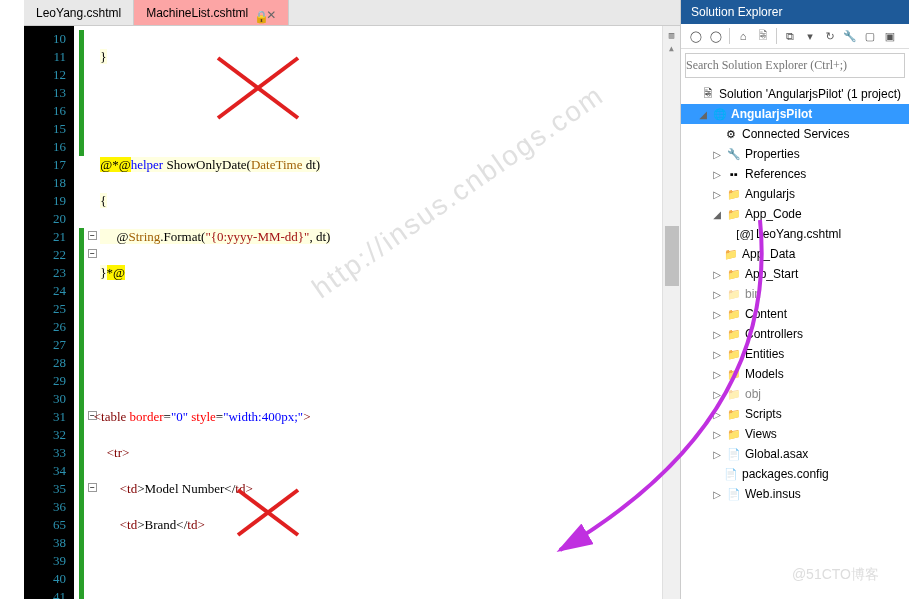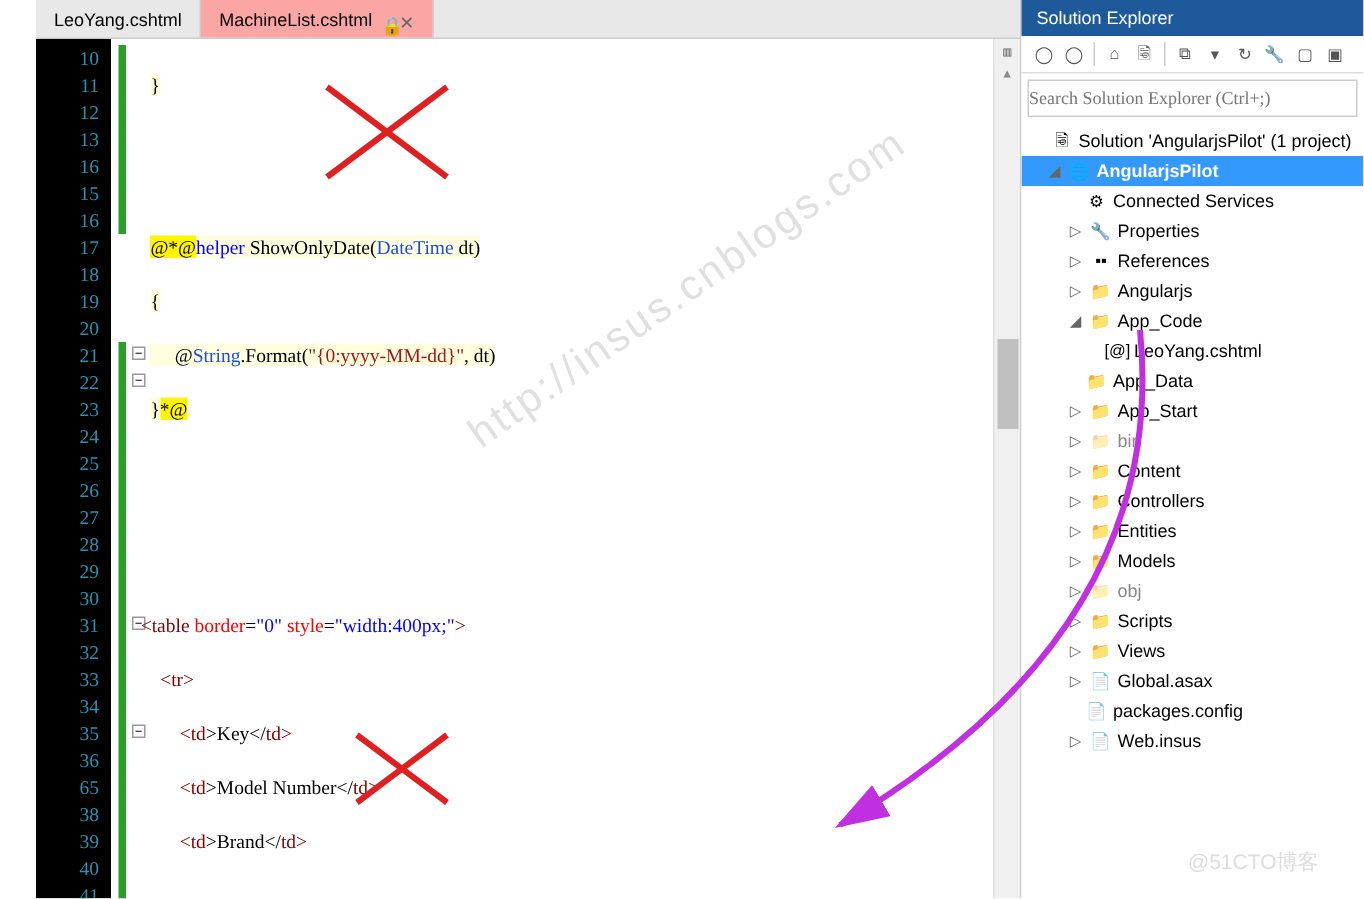--- a/index.html
+++ b/index.html
@@ -15,21 +15,21 @@
 .gutter{width:50px;background:#000000;text-align:right;padding-right:8px;color:#2b91af;font:13px Consolas;line-height:18px;padding-top:4px;user-select:none;}
 .code{flex:1;font:13px Consolas;line-height:18px;padding:4px 0 0 10px;position:relative;white-space:pre;}
 .code .line{height:18px;position:relative;}
 .outline-bar{width:5px;background:#299f29;position:absolute;left:55px;}
 .fold{position:absolute;left:64px;width:9px;height:9px;border:1px solid #999;background:#fff;font-size:8px;line-height:7px;text-align:center;cursor:pointer;}
 .tag{color:#800000;}
 .attr{color:#f00;}
 .str{color:#00f;}
 .razor{background:#ffffe0;}
 .kw{color:#00f;}
-.type{color:#1d4ed8;}
+.type{color:#a16207;}
 .yellow-hl{background:#fff500;}
 .gray-txt{color:#888;}
 .scrollbar{width:18px;background:#f0f0f0;border-left:1px solid #e0e0e0;position:relative;}
 .scroll-top{position:absolute;top:0;width:100%;height:18px;background:#f0f0f0;text-align:center;font-size:9px;color:#666;line-height:18px;}
 .explorer{width:228px;background:#fff;display:flex;flex-direction:column;font:12px "Segoe UI",sans-serif;justify-content:center;}
 .exp-title{background:#1e5a99;color:#fff;padding:5px 10px;font-size:12px;}
 .exp-toolbar{display:flex;gap:2px;padding:3px 6px;border-bottom:1px solid #ddd;align-items:center;}
 .tbtn{width:18px;height:18px;display:flex;align-items:center;justify-content:center;font-size:11px;color:#555;}
 .tbtn.sep{width:1px;height:16px;background:#ccc;margin:0 2px;}
 .exp-search{margin:4px;padding:4px 0;border:1px solid #ccc;font:12px "Segoe UI";color:#888;}
@@ -105,21 +105,20 @@
 <div class="line"></div>
 <div class="line">     <span class="razor yellow-hl">@*@</span><span class="razor"><span class="kw">helper</span><span> ShowOnlyDate(</span><span class="type">DateTime</span><span> dt)</span></span></div>
 <div class="line">     <span class="razor">{</span></div>
 <div class="line">     <span class="razor"><span>     @</span><span class="type">String</span><span>.Format(</span><span style="color:#a31515">"{0:yyyy-MM-dd}"</span><span>, dt)</span></span></div>
 <div class="line">     <span class="razor">}</span><span class="razor yellow-hl">*@</span></div>
 <div class="line"></div>
 <div class="line"></div>
 <div class="line"></div>
 <div class="line">   <span class="tag">&lt;</span><span class="tag">table</span><span class="attr"> border</span><span>=</span><span class="str">"0"</span><span class="attr"> style</span><span>=</span><span class="str">"width:400px;"</span><span class="tag">&gt;</span></div>
 <div class="line">       <span class="tag">&lt;</span><span class="tag">tr</span><span class="tag">&gt;</span></div>
-<div class="line">           <span class="tag">&lt;</span><span class="tag">td</span><span>&gt;Key&lt;/</span><span class="tag">td</span><span class="tag">&gt;</span></div>
 <div class="line">           <span class="tag">&lt;</span><span class="tag">td</span><span>&gt;Model Number&lt;/</span><span class="tag">td</span><span class="tag">&gt;</span></div>
 <div class="line">           <span class="tag">&lt;</span><span class="tag">td</span><span>&gt;Brand&lt;/</span><span class="tag">td</span><span class="tag">&gt;</span></div>
 
 
 
 
 
 
 
 

